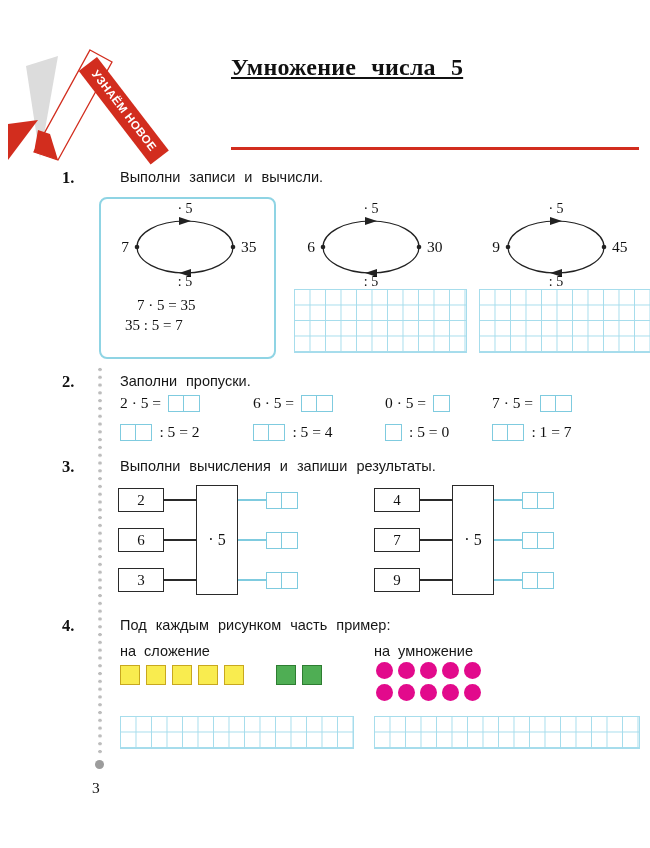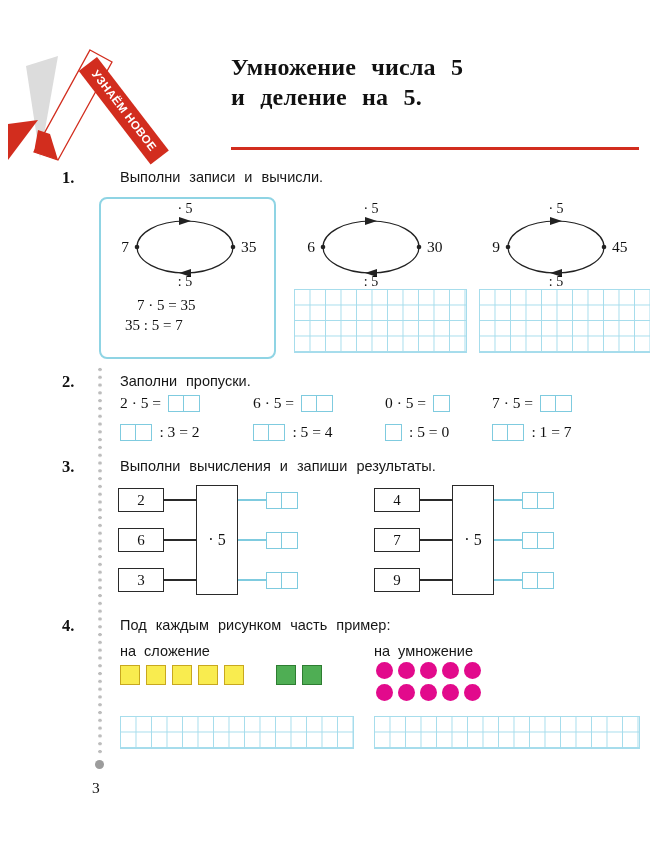--- a/index.html
+++ b/index.html
@@ -20,21 +20,21 @@
   .red-fill{fill:var(--accent-red);}
   .white-band{fill:#ffffff;stroke:var(--accent-red);stroke-width:1.3px;}
   .ribbon{position:absolute;left:97px;top:57px;width:118px;height:23px;
           background:var(--accent-red);color:#fff;
           font-family:"Liberation Sans",sans-serif;font-weight:bold;font-size:11.5px;
           letter-spacing:.4px;text-align:center;line-height:23px;
           transform:rotate(52.5deg);transform-origin:0 0;white-space:nowrap;}
 
   
   .title{position:absolute;left:231px;top:52px;font-weight:bold;font-size:24px;
-         line-height:30px;word-spacing:9px;letter-spacing:.2px;}
+         line-height:30px;word-spacing:9px;letter-spacing:.2px;text-decoration:underline;}
   .red-rule{position:absolute;left:231px;top:147px;width:408px;height:3px;
             background:var(--accent-red);}
 
   
   .ex-num{position:absolute;font-weight:bold;font-size:16.5px;}
   .instr{position:absolute;font-family:"Liberation Sans",sans-serif;font-size:14.5px;
          color:#161616;word-spacing:5px;}
   .small-label{position:absolute;font-family:"Liberation Sans",sans-serif;
          font-size:14.5px;color:#161616;word-spacing:4px;}
   .grid{position:absolute;
@@ -104,21 +104,20 @@
   <svg class="corner-svg" width="190" height="120" viewBox="0 0 190 120">
     <polygon class="gray-fill" points="26,18 58,8 40,110"></polygon>
     <polygon class="white-band" points="90,2 112,14 58,112 34,104"></polygon>
     <polygon class="red-fill" points="38,82 50,86 58,112 34,104"></polygon>
     <polygon class="red-fill" points="8,76 38,72 8,112"></polygon>
   </svg>
   <div class="ribbon">УЗНАЁМ НОВОЕ</div>
 
   <div class="title">
     <div>Умножение числа 5</div>
-    <div>и деление на 5.</div>
   </div>
   <div class="red-rule"></div>
 
   <div class="ex-num" style="left:62px;top:168px">1.</div>
   <div class="instr" style="left:120px;top:169px">Выполни записи и вычисли.</div>
 
   <div class="highlight-box"></div>
 
   <svg class="oval" style="left:110px;top:201px" width="150" height="88" viewBox="0 0 150 88">
     <ellipse class="arc" cx="75" cy="46" rx="48" ry="26"></ellipse>
@@ -191,21 +190,21 @@
         <span class="cell"></span>
         <span class="cell"></span>
       </span>
   </div>
 
   <div class="eq" style="left:120px;top:423px">
     <span class="cells">
         <span class="cell"></span>
         <span class="cell"></span>
       </span>
-    <span>: 3 = 2</span>
+    <span>: 5 = 2</span>
   </div>
   <div class="eq" style="left:253px;top:423px">
     <span class="cells">
         <span class="cell"></span>
         <span class="cell"></span>
       </span>
     <span>: 5 = 4</span>
   </div>
   <div class="eq" style="left:385px;top:423px">
     <span class="cells">

